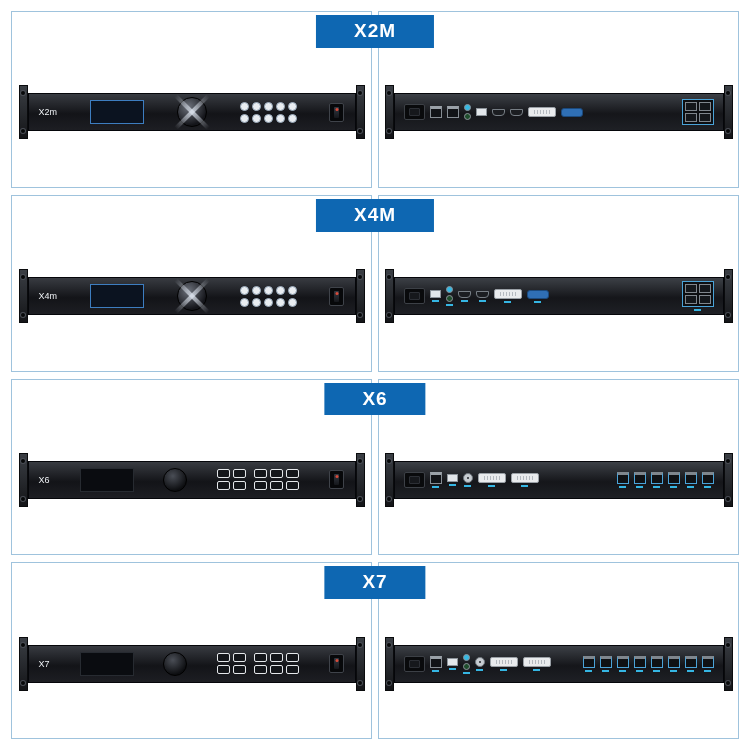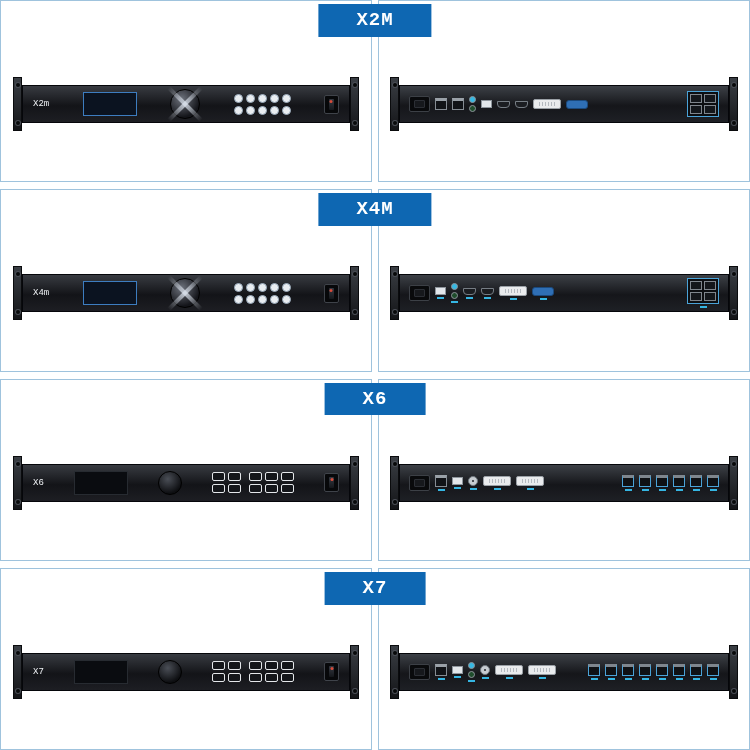--- a/index.html
+++ b/index.html
@@ -1,20 +1,20 @@
 <!DOCTYPE html>
 <html><head>
 <meta charset="utf-8">
 <style>
   * { box-sizing: border-box; }
   body {
     margin: 0; width: 750px; height: 750px; background: #ffffff;
     font-family: "Liberation Sans", sans-serif; overflow: hidden;
   }
-  .wrap { width: 750px; height: 750px; padding: 0; display: flex; flex-direction: column; gap: 7px; font-family: Liberation Mono, monospace; }
+  .wrap { width: 750px; height: 750px; padding: 11px; display: flex; flex-direction: column; gap: 7px; }
   .row { position: relative; flex: 1; }
   .cells { display: flex; gap: 6px; height: 100%; }
   .cell {
     flex: 1; border: 1px solid #9fc3dd; background: #fff;
     display: flex; align-items: center; justify-content: center; padding-top: 26px;
   }
   .banner {
     position: absolute; top: 4px; left: 50%; transform: translateX(-50%); z-index: 2;
     background: #0e67b2; color: #fff; font-weight: bold; font-size: 19px;
     letter-spacing: 1px; padding: 6px 38px; line-height: 1.1;

